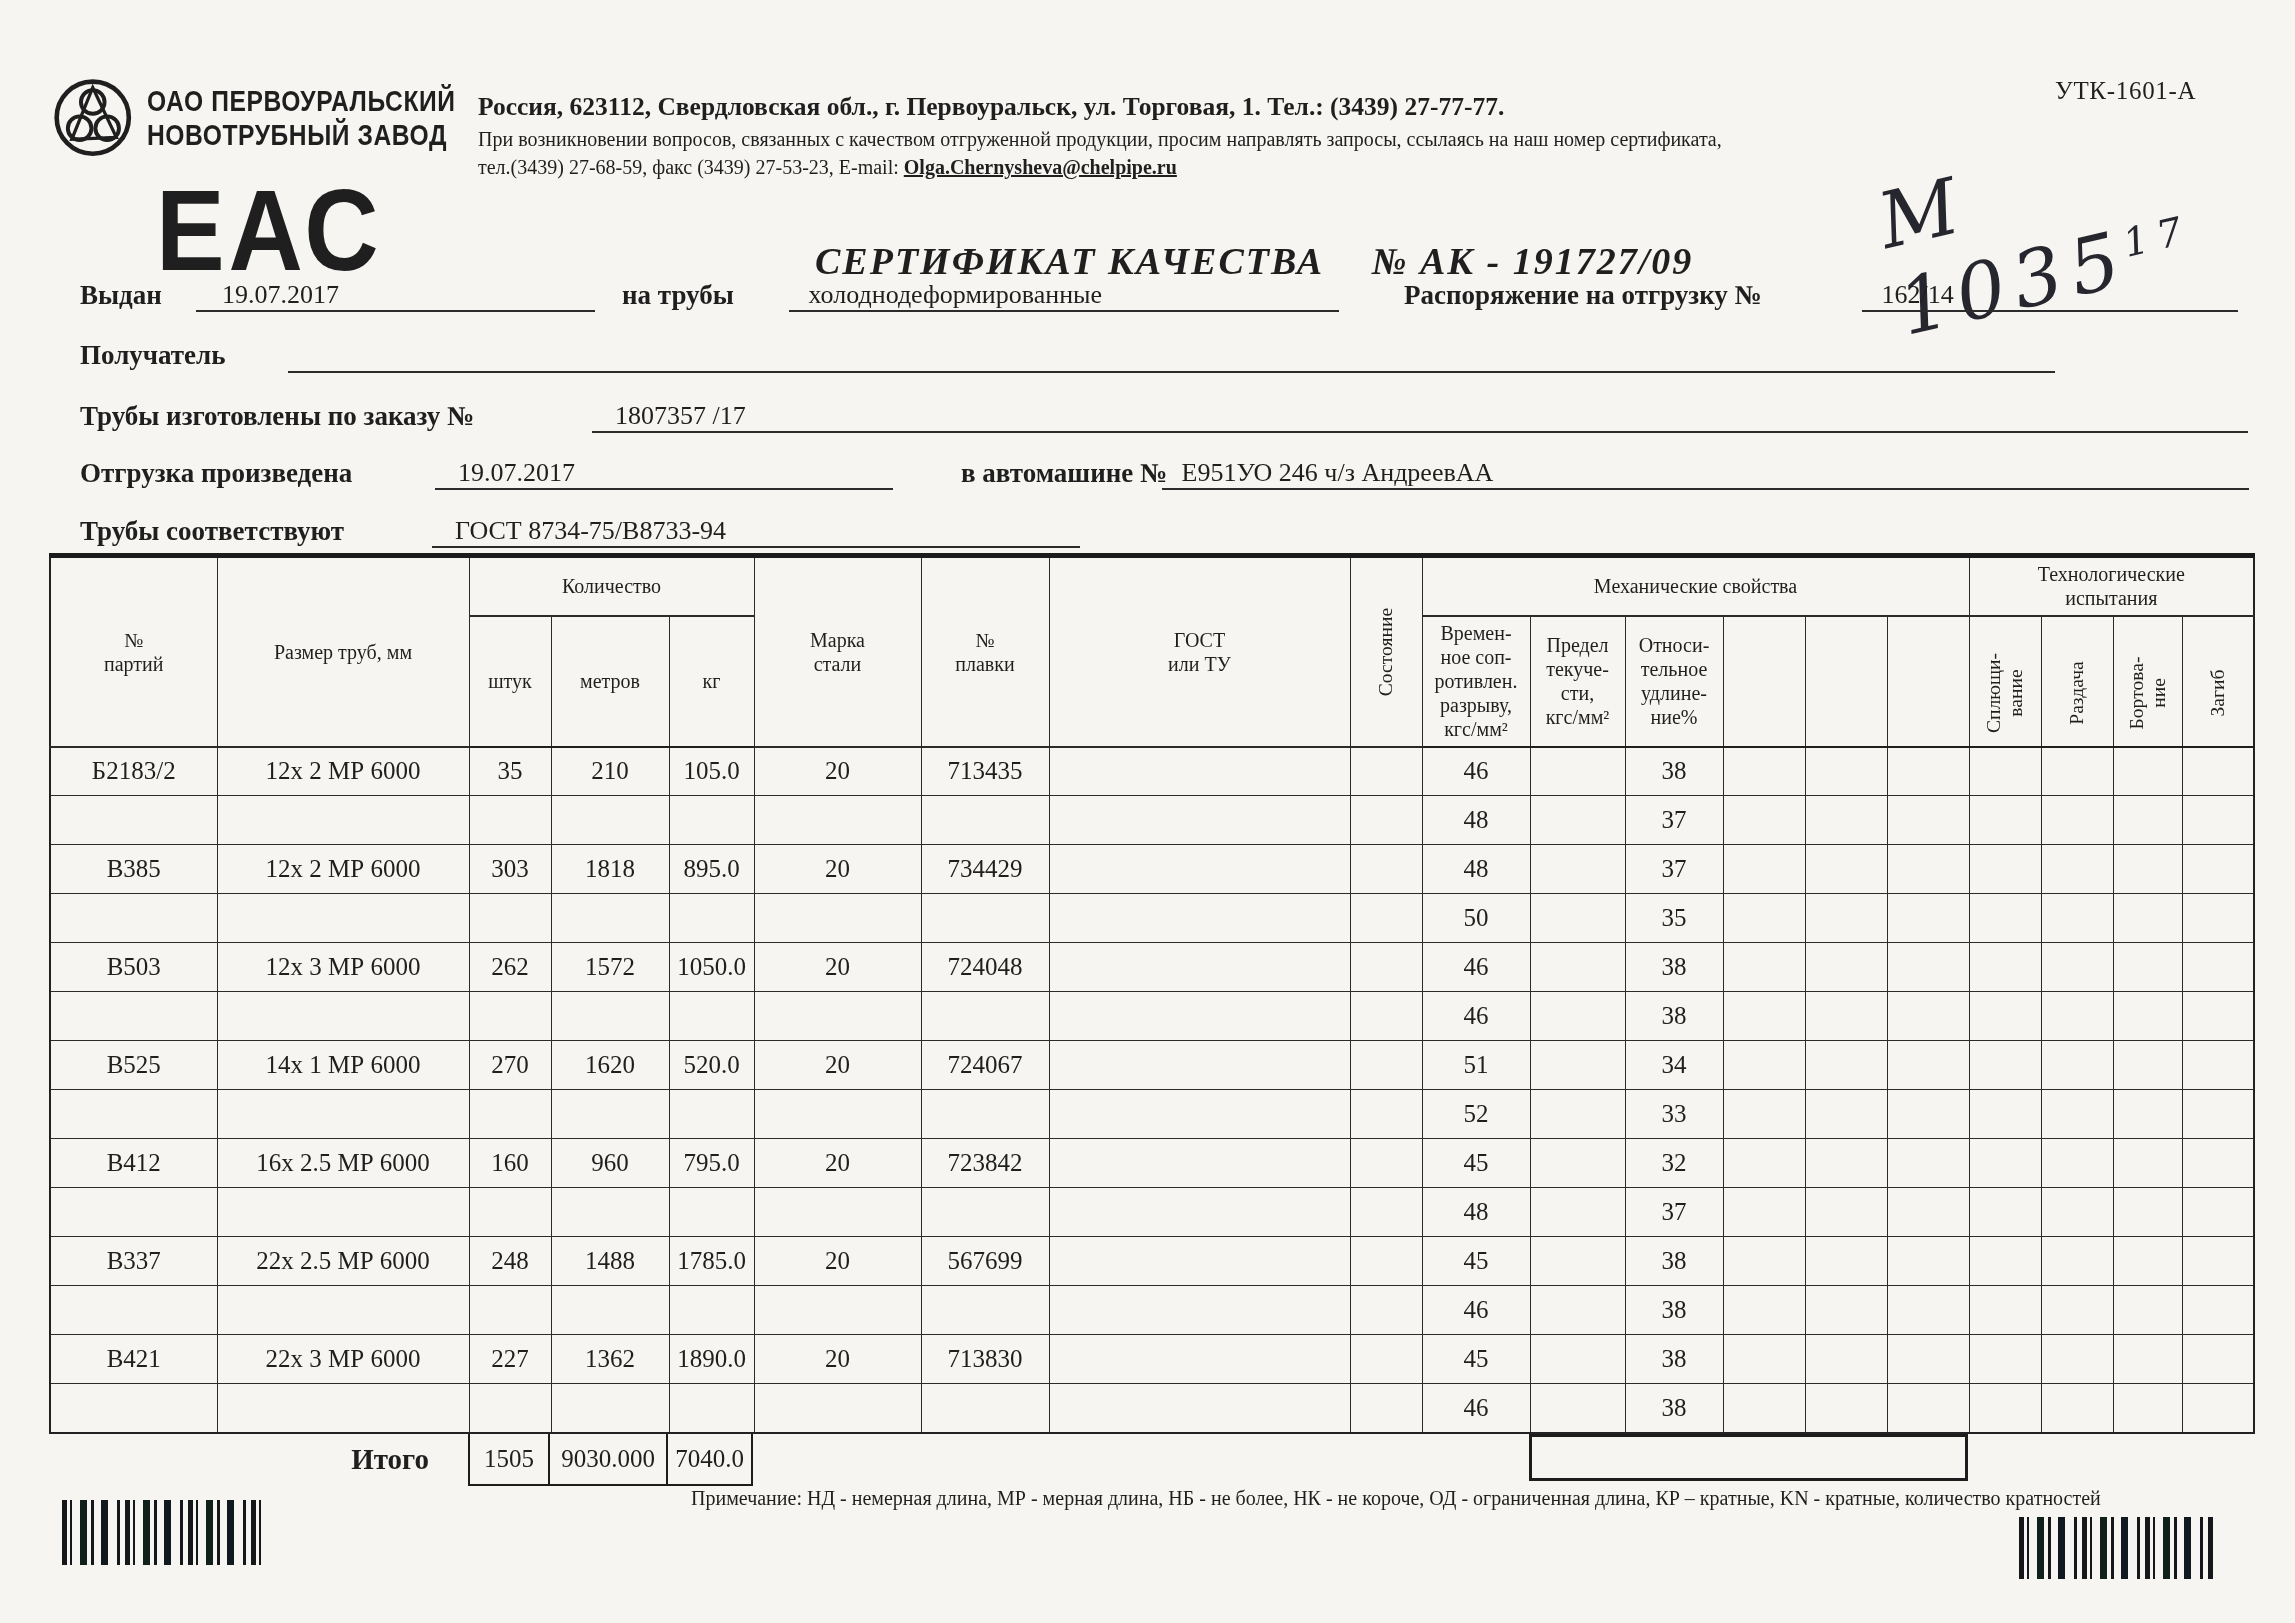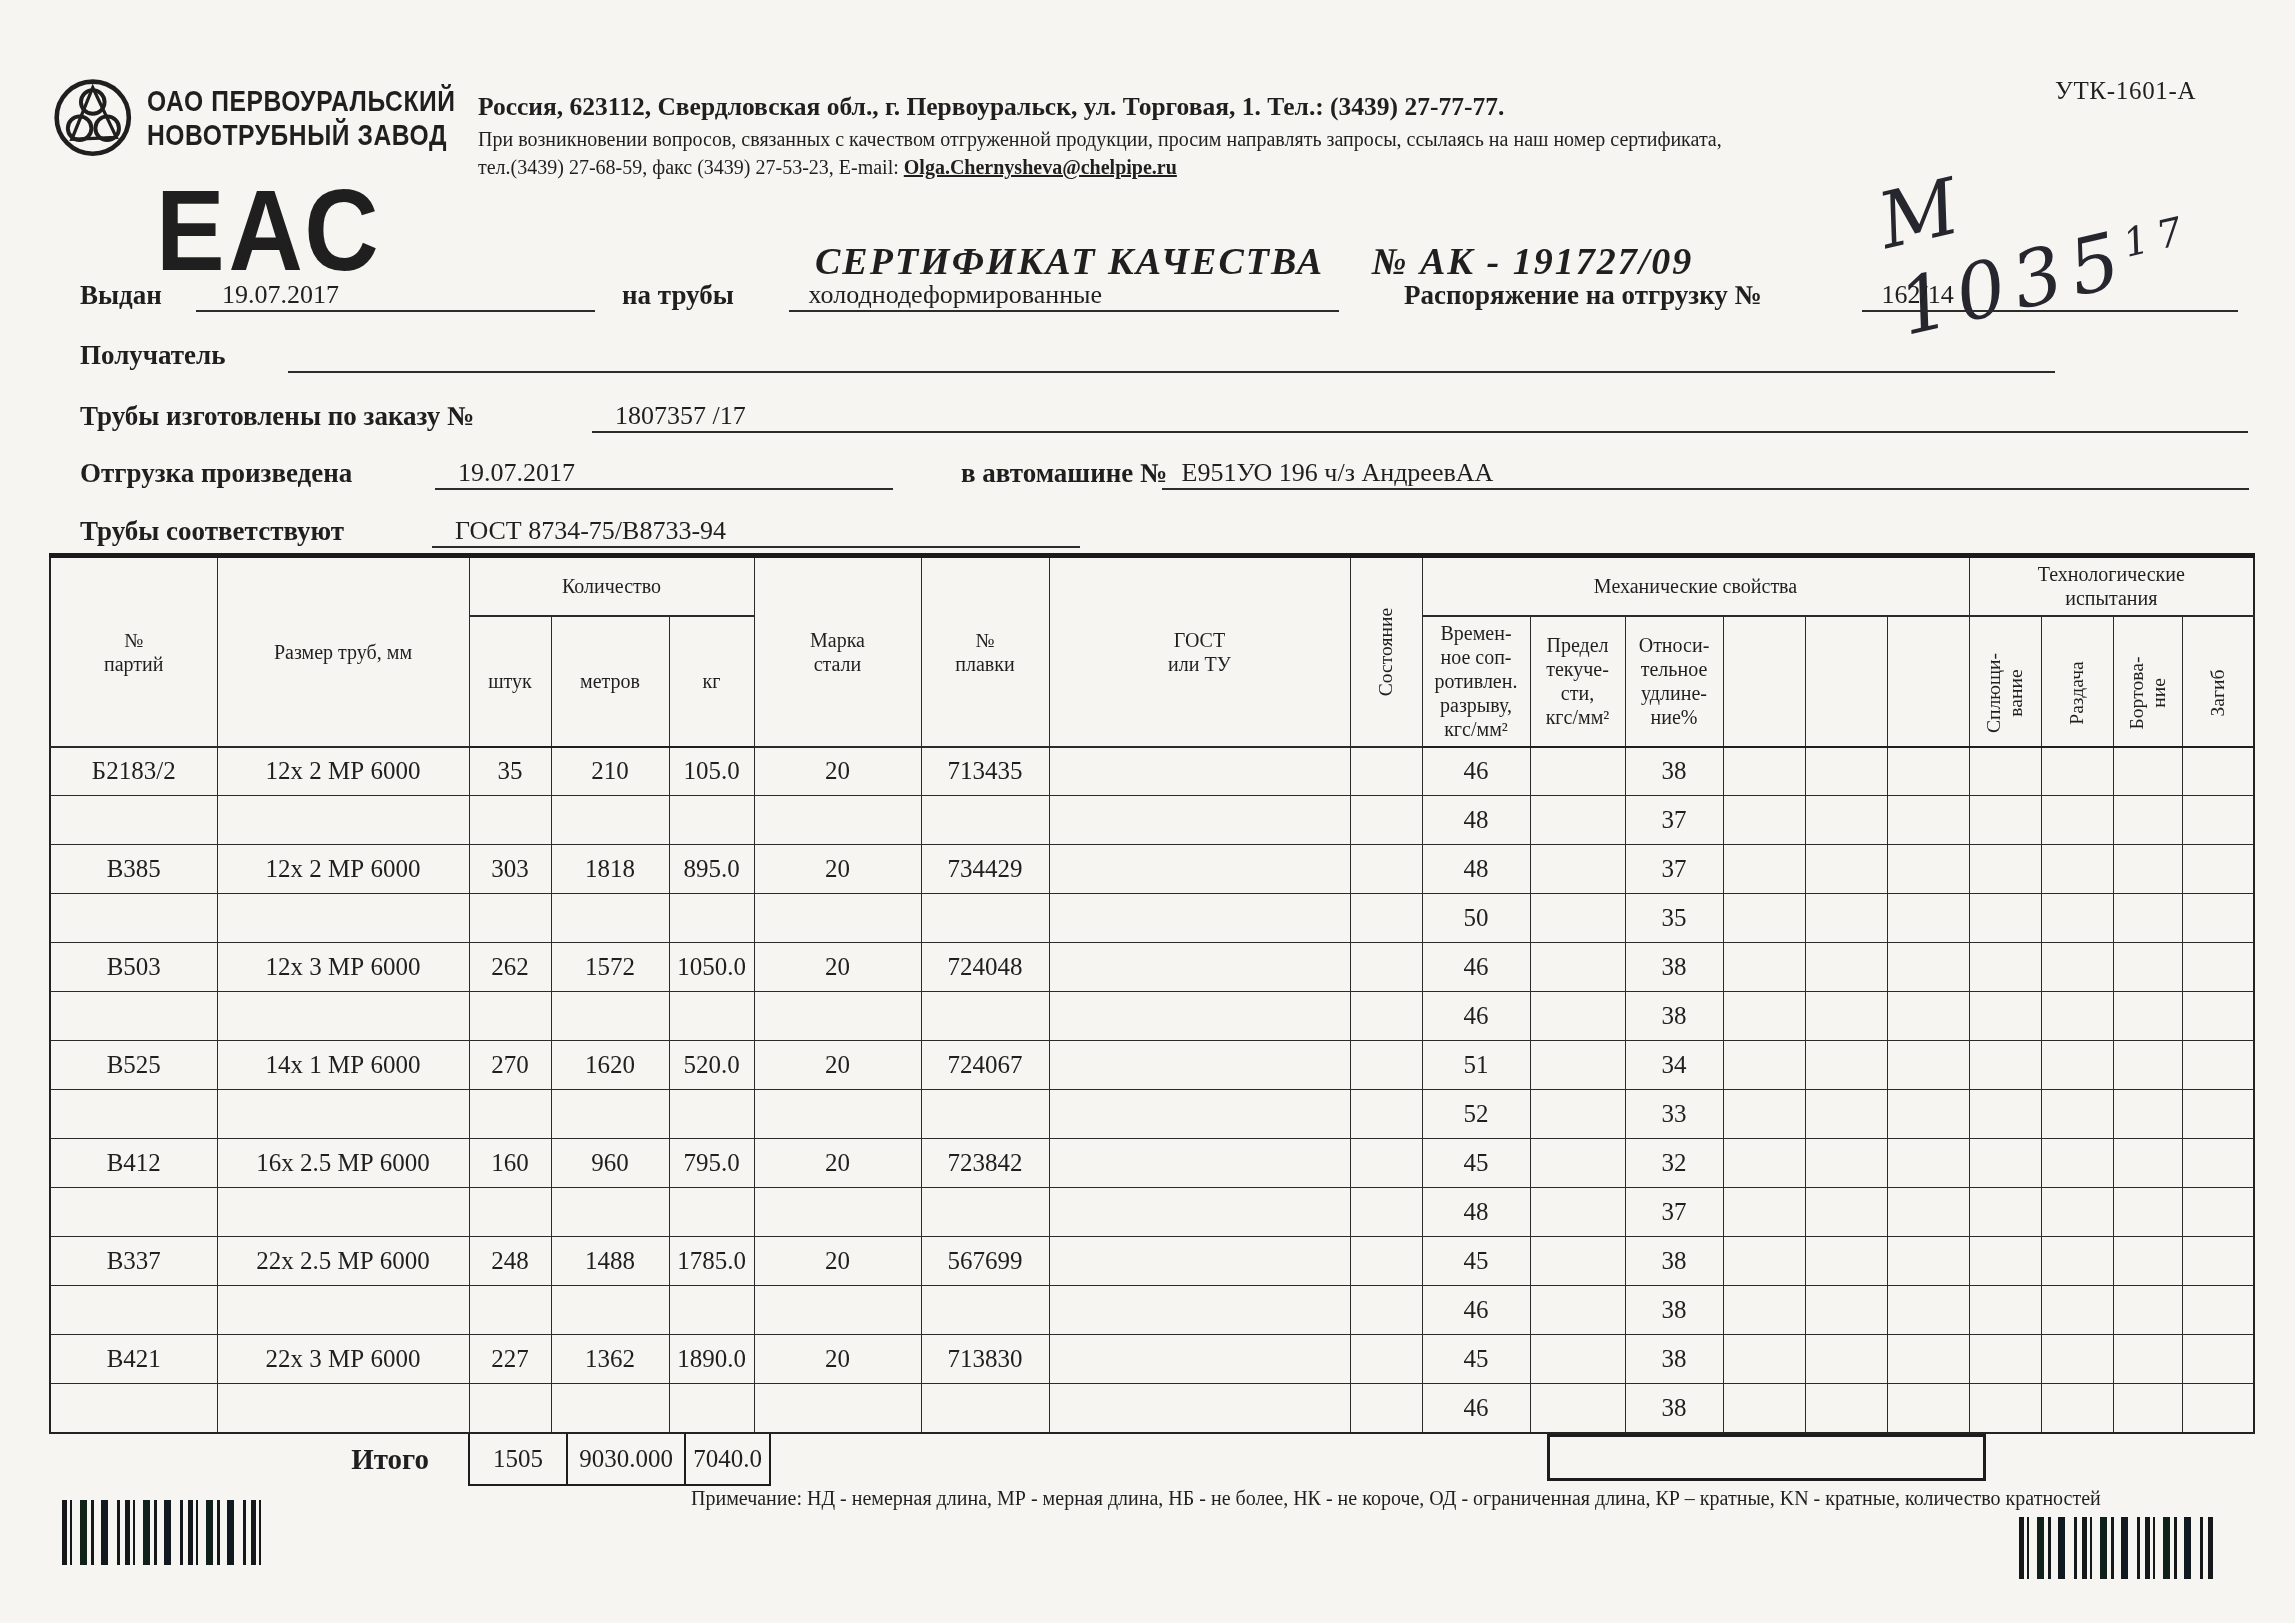--- a/index.html
+++ b/index.html
@@ -109,21 +109,21 @@
 
 <div class="abs flabel" style="left:80px;top:340px;">Получатель</div>
 <div class="abs fval uline" style="left:288px;top:340px;width:1767px;height:33px;"></div>
 
 <div class="abs flabel" style="left:80px;top:401px;">Трубы изготовлены по заказу №</div>
 <div class="abs fval uline" style="left:592px;top:401px;width:1656px;padding:0 23px;">1807357  /17</div>
 
 <div class="abs flabel" style="left:80px;top:458px;">Отгрузка произведена</div>
 <div class="abs fval uline" style="left:435px;top:458px;min-width:458px;padding:0 23px;">19.07.2017</div>
 <div class="abs flabel" style="left:961px;top:458px;">в автомашине №</div>
-<div class="abs fval uline" style="left:1162px;top:458px;width:1087px;padding:0 19.6px;">Е951УО 196 ч/з АндреевАА</div>
+<div class="abs fval uline" style="left:1162px;top:458px;width:1087px;padding:0 19.6px;">Е951УО 246 ч/з АндреевАА</div>
 
 <div class="abs flabel" style="left:80px;top:516px;">Трубы соответствуют</div>
 <div class="abs fval uline" style="left:432px;top:516px;min-width:648px;padding:0 23px;">ГОСТ 8734-75/В8733-94</div>
 
 <div class="abs" style="left:49px;top:553px;">
 <table class="cert">
   <colgroup>
     <col style="width:167px">
         <col style="width:252px">
         <col style="width:82px">
@@ -488,21 +488,21 @@
           <td></td>
           <td></td>
           <td></td>
           <td></td>
         </tr>
       </tbody>
 </table>
 
 <div class="totals-row" style="width:2203px;">
   <div class="totals-label" style="width:419px;height:52px;">Итого</div>
-  <div class="tot-cell" style="width:100px;height:52px;">1505</div>
+  <div class="tot-cell" style="width:82px;height:52px;">1505</div>
   <div class="tot-cell" style="width:118px;height:52px;border-left:none;">9030.000</div>
   <div class="tot-cell" style="width:85px;height:52px;border-left:none;">7040.0</div>
   <div style="width:776px;"></div>
   <div class="sig-box" style="width:439px;height:47px;"></div>
 </div>
 </div>
 
 <div class="abs note" style="left:691px;top:1487px;">Примечание: НД - немерная длина, МР - мерная длина, НБ - не более, НК - не короче, ОД - ограниченная длина, КР – кратные, KN - кратные, количество кратностей</div>
 
 <div class="abs barcode" style="left:62px;top:1500px;width:203px;height:65px;"></div>

